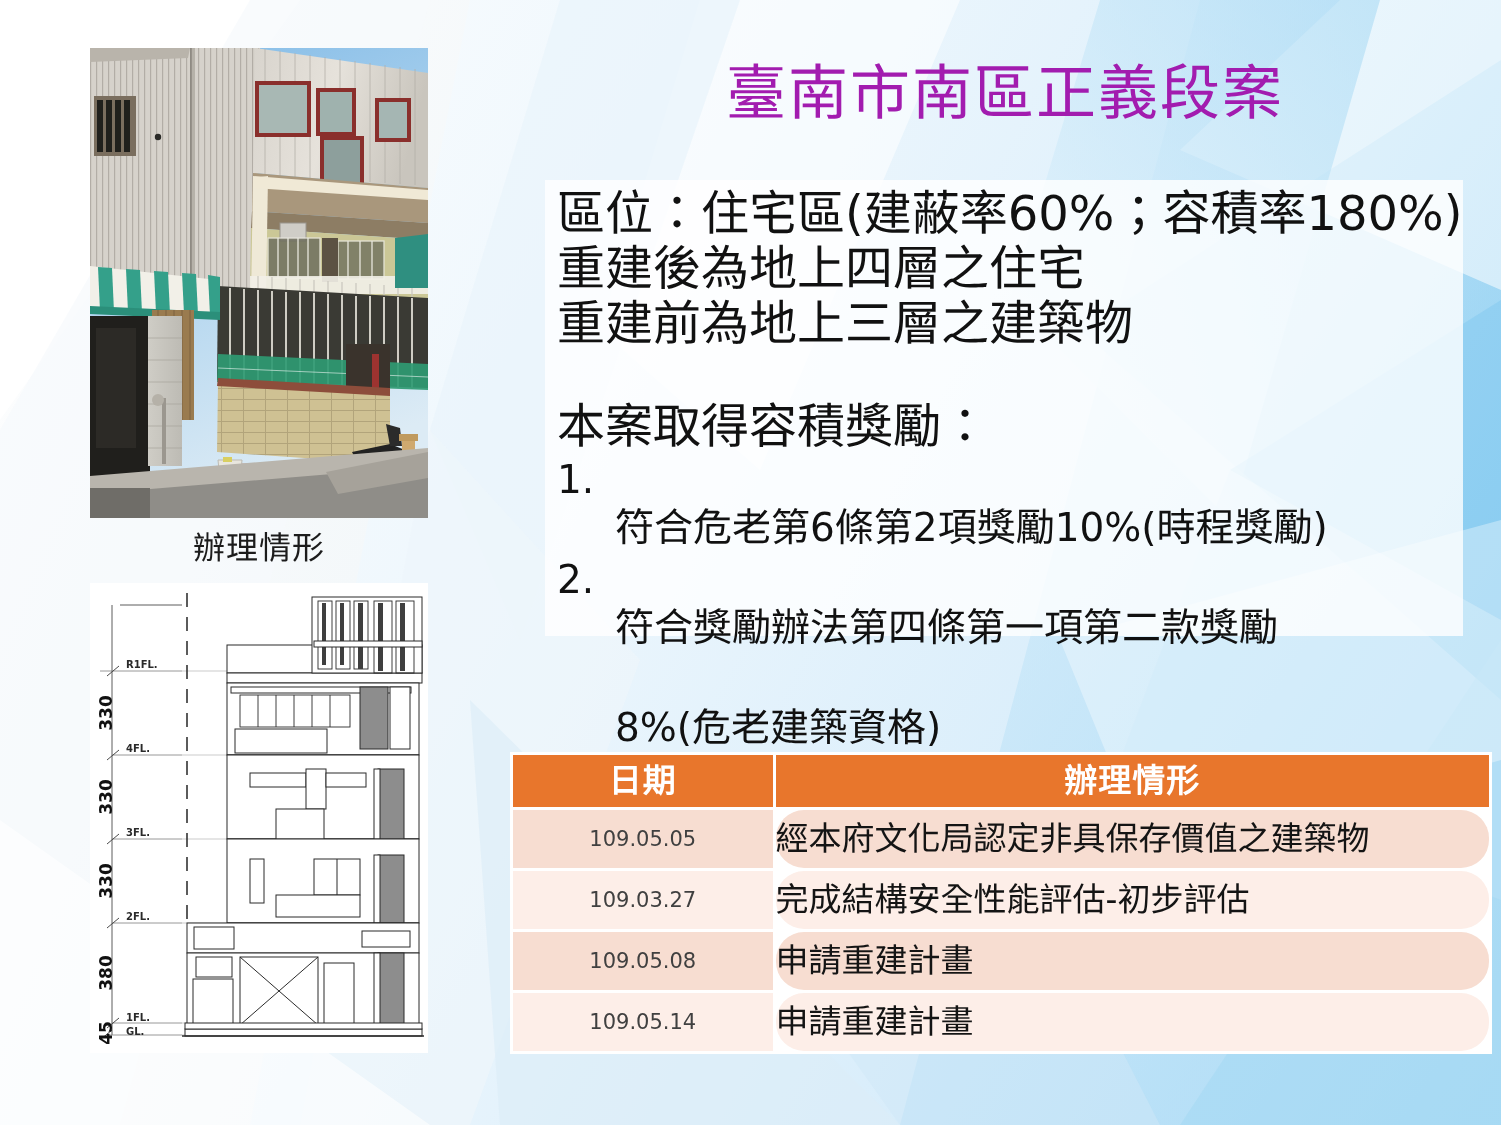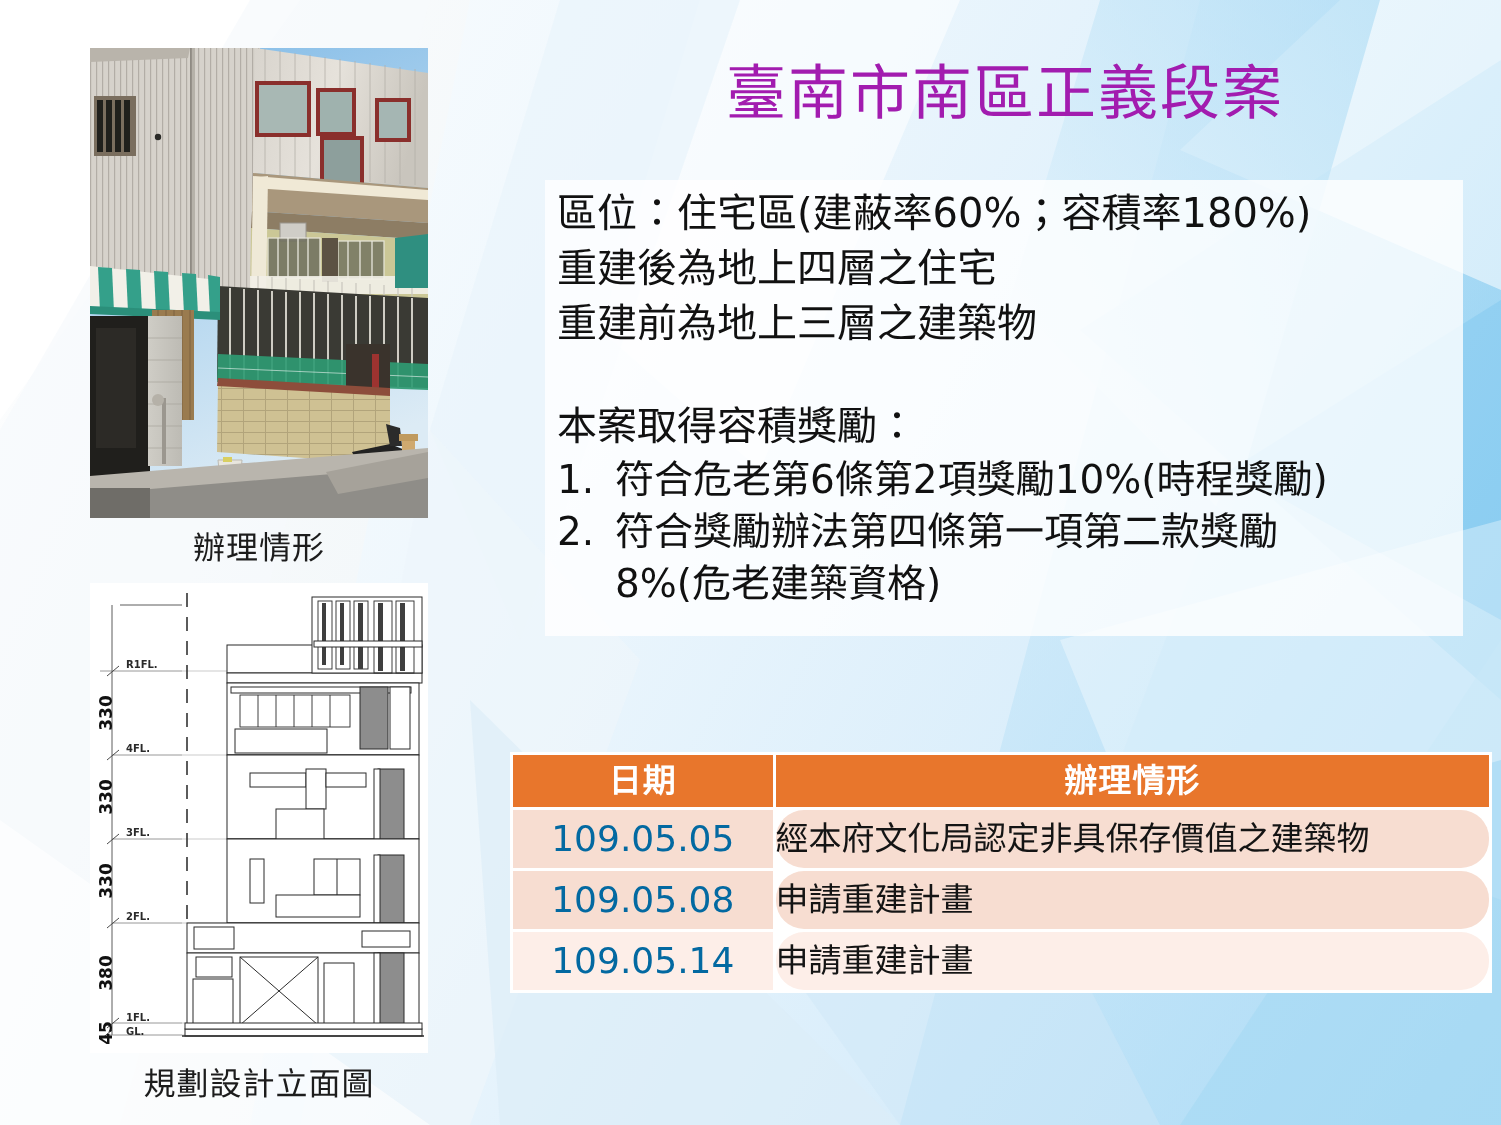--- a/index.html
+++ b/index.html
@@ -49,54 +49,54 @@
 
   
   .body-panel{
     position:absolute;left:545px;top:180px;width:918px;height:456px;
     background:rgba(255,255,255,0.80);
   }
   .body-inner{
     position:absolute;left:557px;top:186px;width:906px;
   }
   .btxt{
-    font-size:40px;line-height:55px;color:#111;
+    font-size:48px;line-height:55px;color:#111;
     font-family:"DejaVu Sans","Liberation Sans",sans-serif;
     white-space:nowrap;
   }
   .blank-line{height:48px;}
   .olist{margin:0;padding:0;list-style:none;}
   .oitem{
     display:flex;
     font-size:39px;line-height:52px;color:#111;
     font-family:"DejaVu Sans","Liberation Sans",sans-serif;
   }
   .onum{width:58px;flex:0 0 58px;}
-  .otext{flex:1 1 auto;}
+  .otext{flex:1 1 auto;margin-top:48px;}
 
   
   .tbl{
     position:absolute;left:510px;top:752px;width:982px;
     border-collapse:separate;border-spacing:3px;
     background:#ffffff;
   }
   .tbl td,.tbl th{
     padding:0;margin:0;
     font-family:"DejaVu Sans","Liberation Sans",sans-serif;
   }
   .th-cell{
     background:#e8762c;color:#ffffff;
     font-size:33px;font-weight:bold;text-align:center;
     height:52px;line-height:52px;
     letter-spacing:1px;
   }
   .col-date{width:258px;}
   .col-desc{width:709px;}
   .cell-date{
-    text-align:center;font-size:36px;color:#0369a1;
+    text-align:center;font-size:21px;color:#404040;
     height:58px;line-height:58px;
   }
   .cell-desc{
     text-align:left;font-size:33px;color:#141414;
     height:58px;line-height:58px;padding-left:16px;border-radius:28px;
   }
   .row-a .cell-date,.row-a .cell-desc{background:#f7ddd1;}
   .row-b .cell-date,.row-b .cell-desc{background:#fdeee8;}
 </style>
 </head>
@@ -486,21 +486,20 @@
         <rect x="288" y="370" width="26" height="74" fill="#8d8d8d"></rect>
         <rect x="284" y="370" width="6" height="74" fill="#ffffff"></rect>
 
         <rect x="95" y="446" width="237" height="7" fill="#ffffff"></rect>
         <line x1="92" y1="453" x2="334" y2="453" stroke-width="1.6"></line>
         <rect x="95" y="440" width="237" height="6" fill="#ffffff"></rect>
       </g>
     </svg>
   </div>
 
-  <div class="elev-caption">規劃設計立面圖</div>
 
   <div class="title">臺南市南區正義段案</div>
 
   <div class="body-panel"></div>
   <div class="body-inner">
     <div class="btxt">區位：住宅區(建蔽率60%；容積率180%)</div>
     <div class="btxt">重建後為地上四層之住宅</div>
     <div class="btxt">重建前為地上三層之建築物</div>
     <div class="blank-line"></div>
     <div class="btxt">本案取得容積獎勵：</div>
@@ -529,20 +528,24 @@
       <tr>
         <th class="th-cell">日期</th>
         <th class="th-cell">辦理情形</th>
       </tr>
     </thead>
     <tbody>
       <tr class="row-a">
         <td class="cell-date">109.05.05</td>
         <td class="cell-desc">經本府文化局認定非具保存價值之建築物</td>
       </tr>
+      <tr class="row-b">
+        <td class="cell-date">109.03.27</td>
+        <td class="cell-desc">完成結構安全性能評估-初步評估</td>
+      </tr>
       <tr class="row-a">
         <td class="cell-date">109.05.08</td>
         <td class="cell-desc">申請重建計畫</td>
       </tr>
       <tr class="row-b">
         <td class="cell-date">109.05.14</td>
         <td class="cell-desc">申請重建計畫</td>
       </tr>
     </tbody>
   </table>

